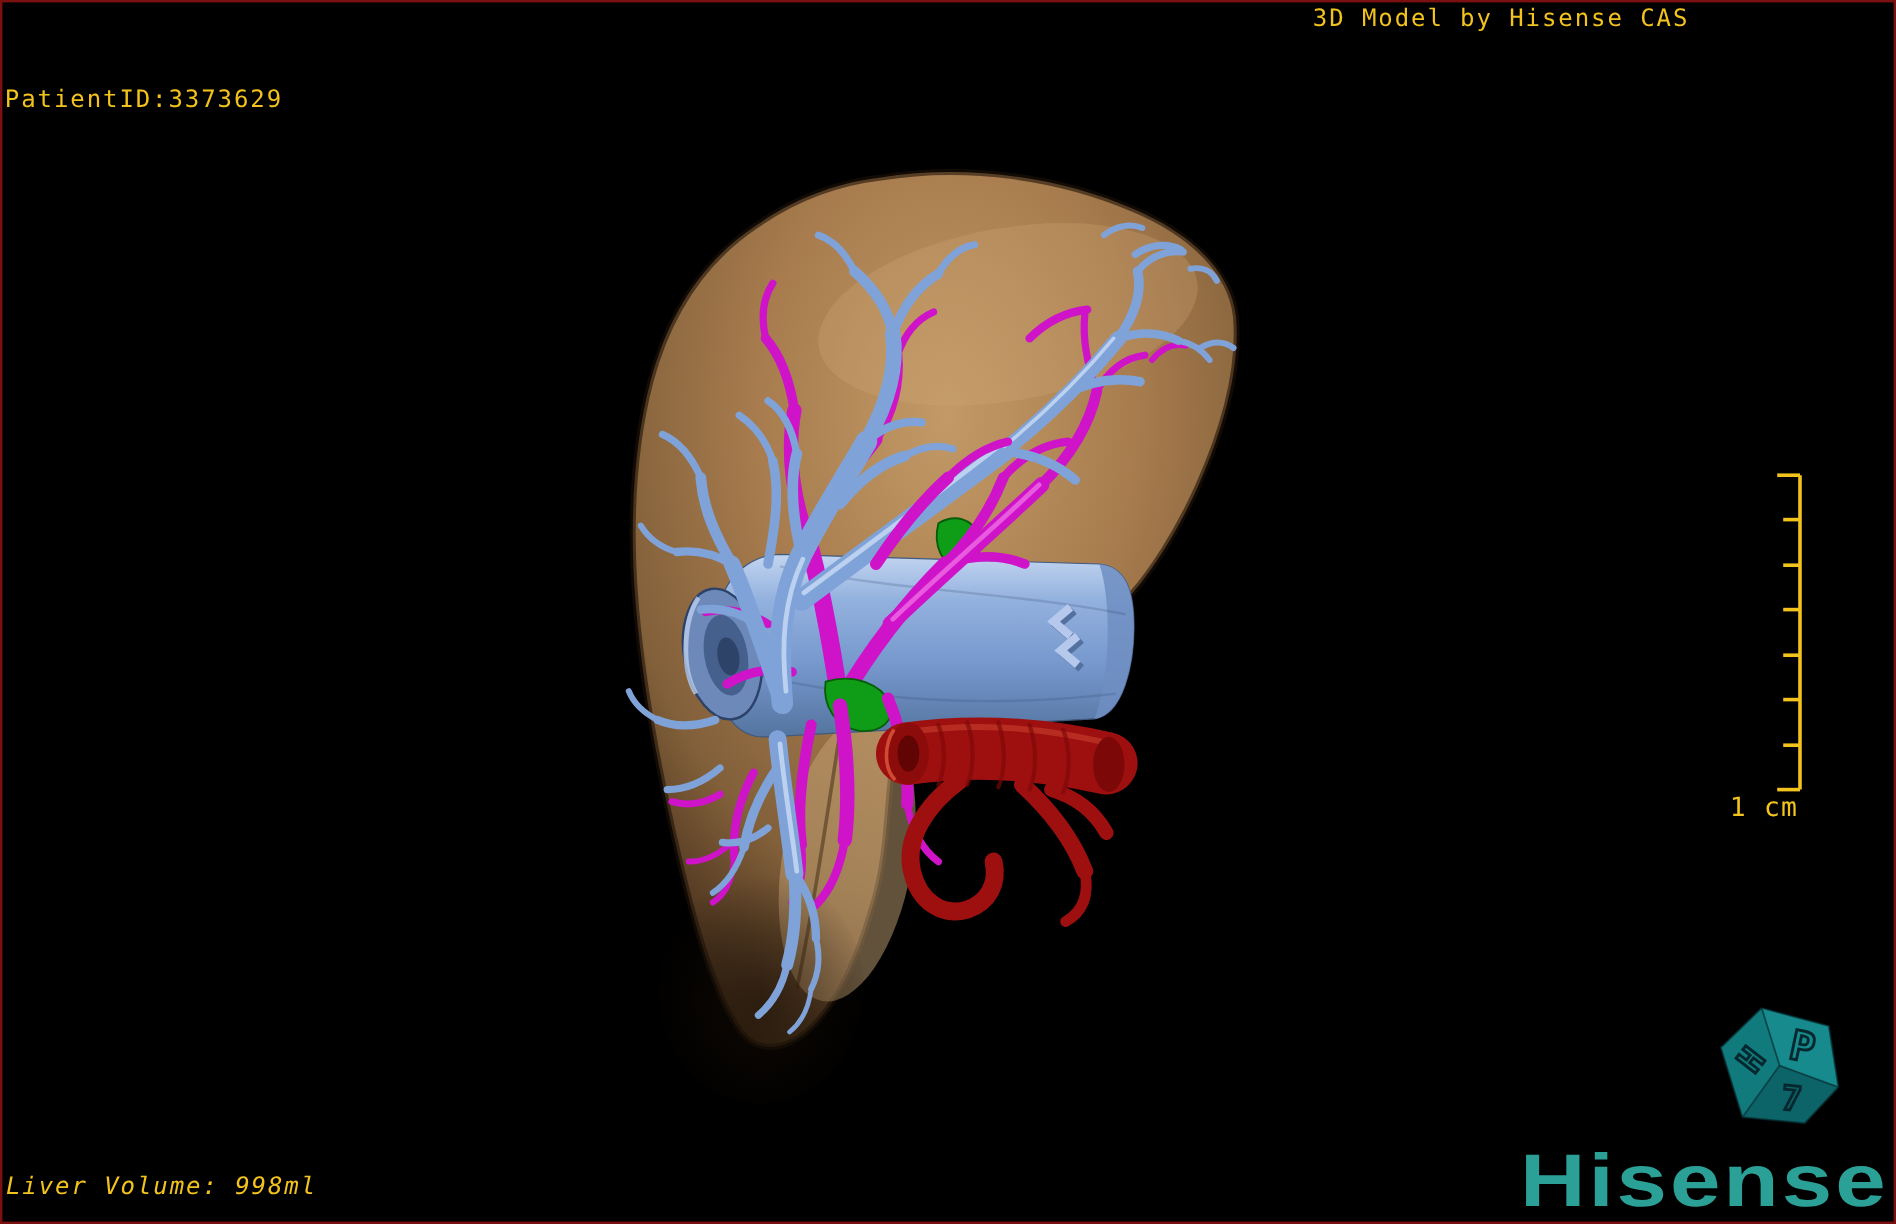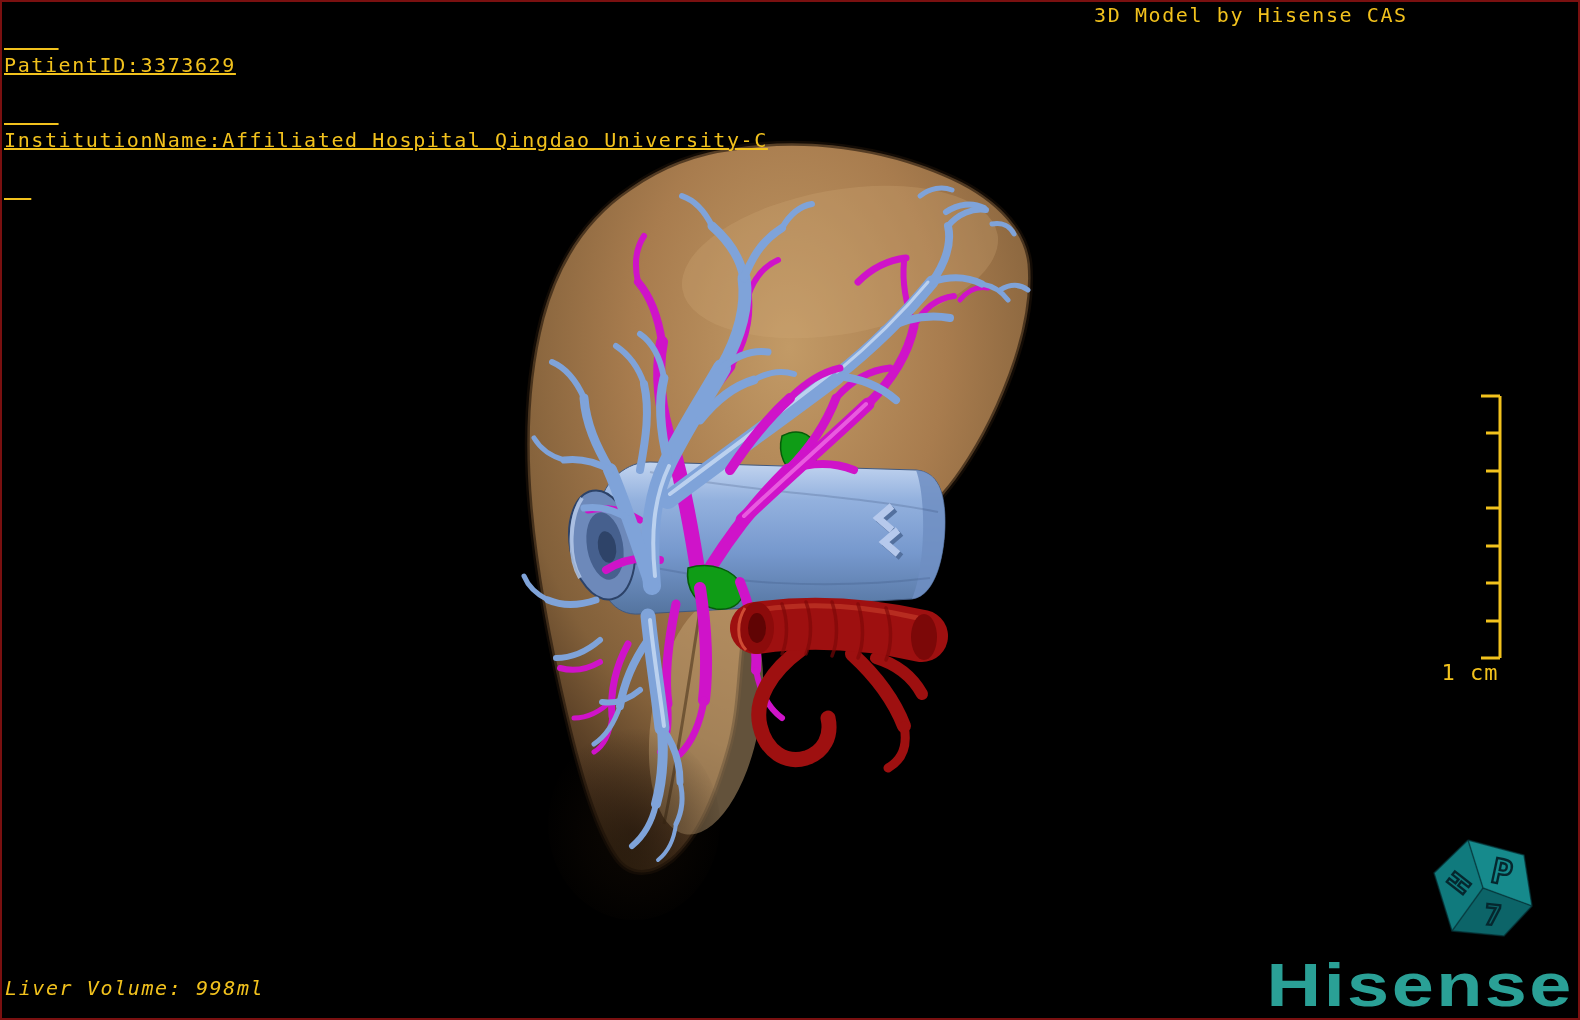--- a/index.html
+++ b/index.html
@@ -6,21 +6,21 @@
   html,body{margin:0;padding:0;background:#000;}
   body{width:1580px;height:1020px;position:relative;overflow:hidden;
        font-family:"DejaVu Sans Mono",monospace;}
   .stage{position:absolute;inset:0;background:var(--background,#000);}
   .frame{position:absolute;inset:0;border:2px solid var(--border,#7a1010);
          pointer-events:none;z-index:60;}
   .scene{position:absolute;left:0;top:0;width:1580px;height:1020px;z-index:1;}
 
   .overlay-text{color:var(--overlay-text,#f2c21d);font-size:20px;line-height:25px;
                 letter-spacing:1.6px;white-space:pre;z-index:20;position:absolute;}
-  .patient-info{left:4px;top:3px;text-decoration:underline;}
+  .patient-info{left:4px;top:20px;}
   .watermark{left:1075px;top:3px;margin-left:19px;}
   .volume{left:5px;top:976px;font-style:italic;}
 
   .logo{position:absolute;right:6px;bottom:0px;z-index:20;
         color:var(--logo-teal,#2aa096);
         font-family:"Liberation Sans",sans-serif;font-weight:bold;
         font-size:62px;letter-spacing:2px;display:inline-block;
         transform:scaleX(1.22);transform-origin:right bottom;}
 
   
@@ -238,21 +238,20 @@
       <line x1="1483" y1="888" x2="1532" y2="906" stroke="rgba(5,45,50,0.6)" stroke-width="1.5"></line>
       <line x1="1483" y1="888" x2="1452" y2="931" stroke="rgba(5,45,50,0.6)" stroke-width="1.5"></line>
       <text class="cubeL" x="1502" y="884" font-size="34" transform="rotate(12 1502 872)">P</text>
       <text class="cubeL" x="1459" y="893" font-size="28" transform="rotate(-52 1459 883)">H</text>
       <text class="cubeL" x="1493" y="925" font-size="28" transform="rotate(6 1493 915)">7</text>
     </g>
   </svg>
 
   <div class="overlay-text patient-info">
     <div>PatientID:3373629</div>
-    <div>InstitutionName:Affiliated Hospital Qingdao University-C</div>
   </div>
 
   <div class="overlay-text watermark">3D Model by Hisense CAS</div>
 
   <div class="overlay-text volume">Liver Volume: 998ml</div>
 
   <div class="logo">Hisense</div>
 
   <div class="frame"></div>
 </div>

